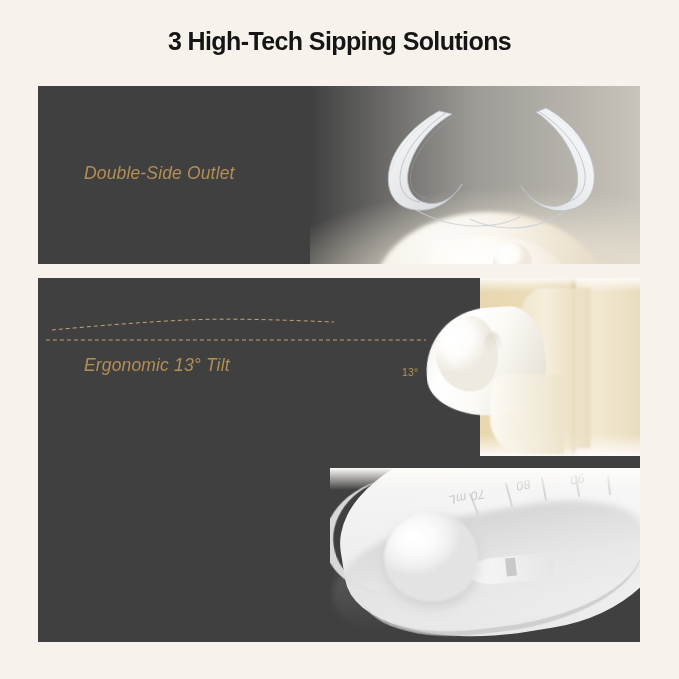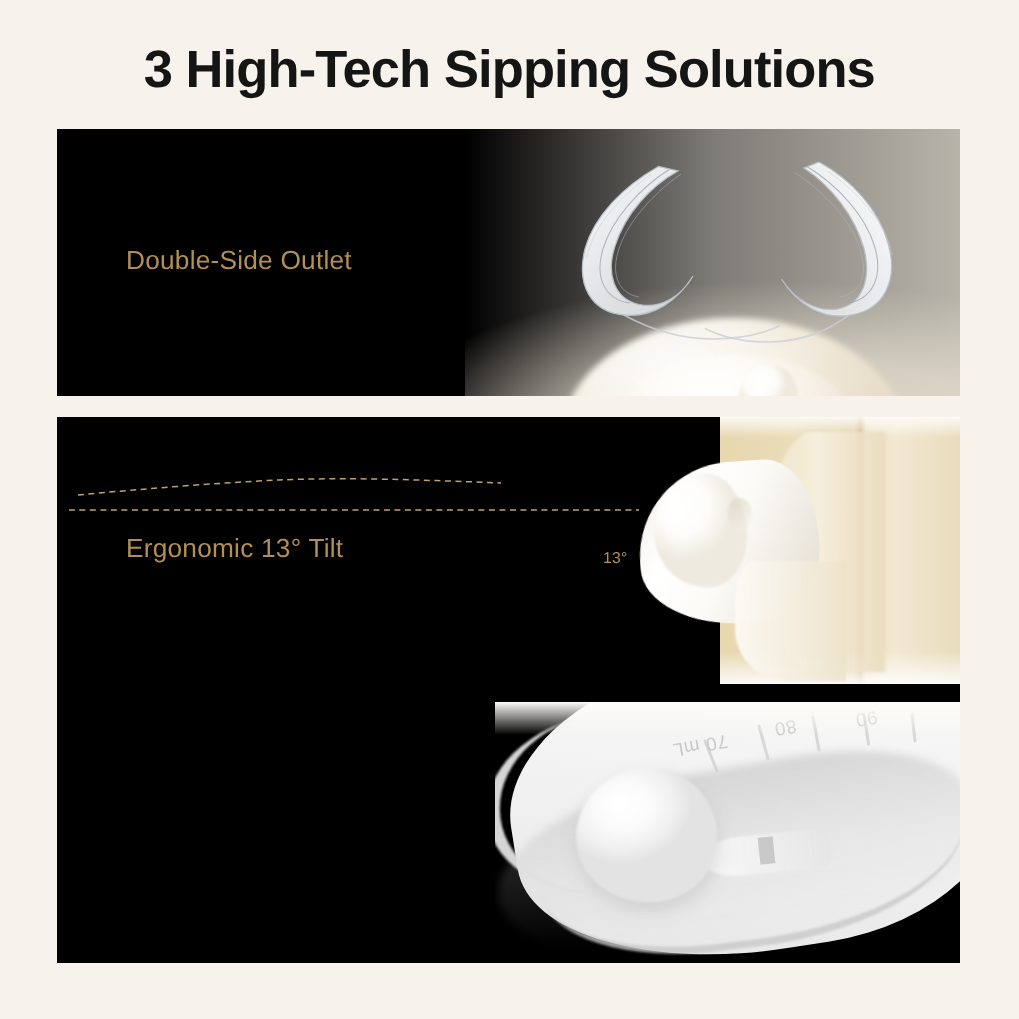--- a/index.html
+++ b/index.html
@@ -20,34 +20,35 @@
     background: #f7f3ec;
   }
 
   
   .title {
     position: absolute;
     left: 0;
     top: 27px;
     width: 679px;
     text-align: center;
-    font-size: 35px;
+    font-size: 25px;
     font-weight: bold;
     letter-spacing: -0.6px;
     color: #151515;
     white-space: nowrap;
   }
 
   
   .panel {
     position: absolute;
     left: 38px;
     width: 602px;
-    background: #000000;
+    background: #404040;
     overflow: hidden;
+    font-style: italic;
   }
   #panel-1 { top: 86px;  height: 178px; }
   #panel-2 { top: 278px; height: 212px; }
   #panel-3 { top: 468px; height: 174px; }
 
   .panel-label {
     position: absolute;
     left: 46px;
     font-size: 17.5px;
     color: #b38f55;

